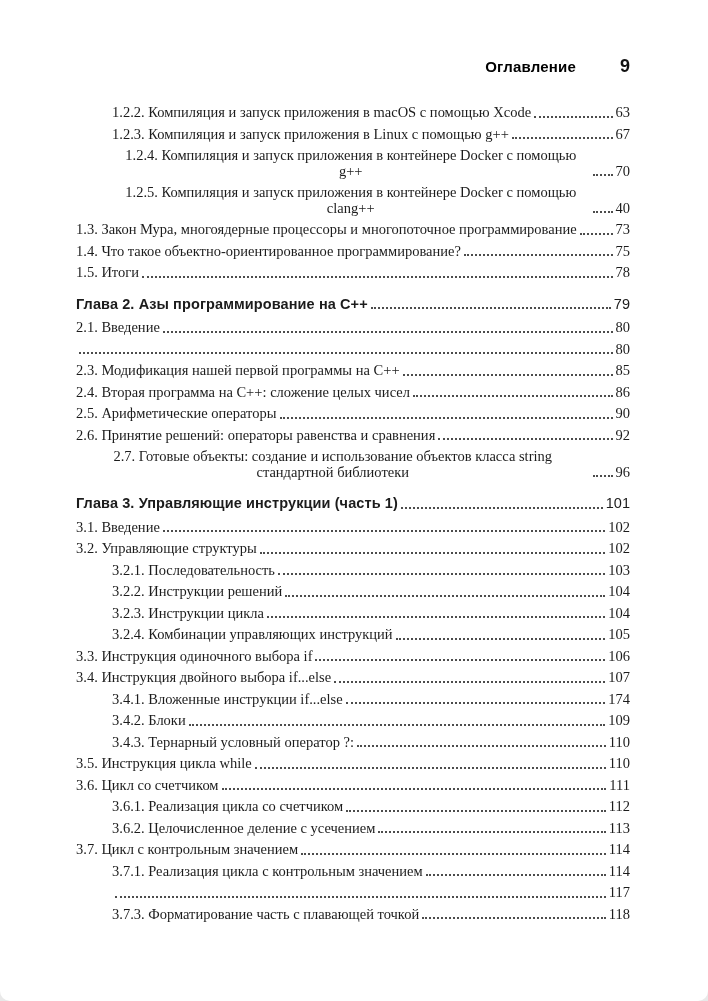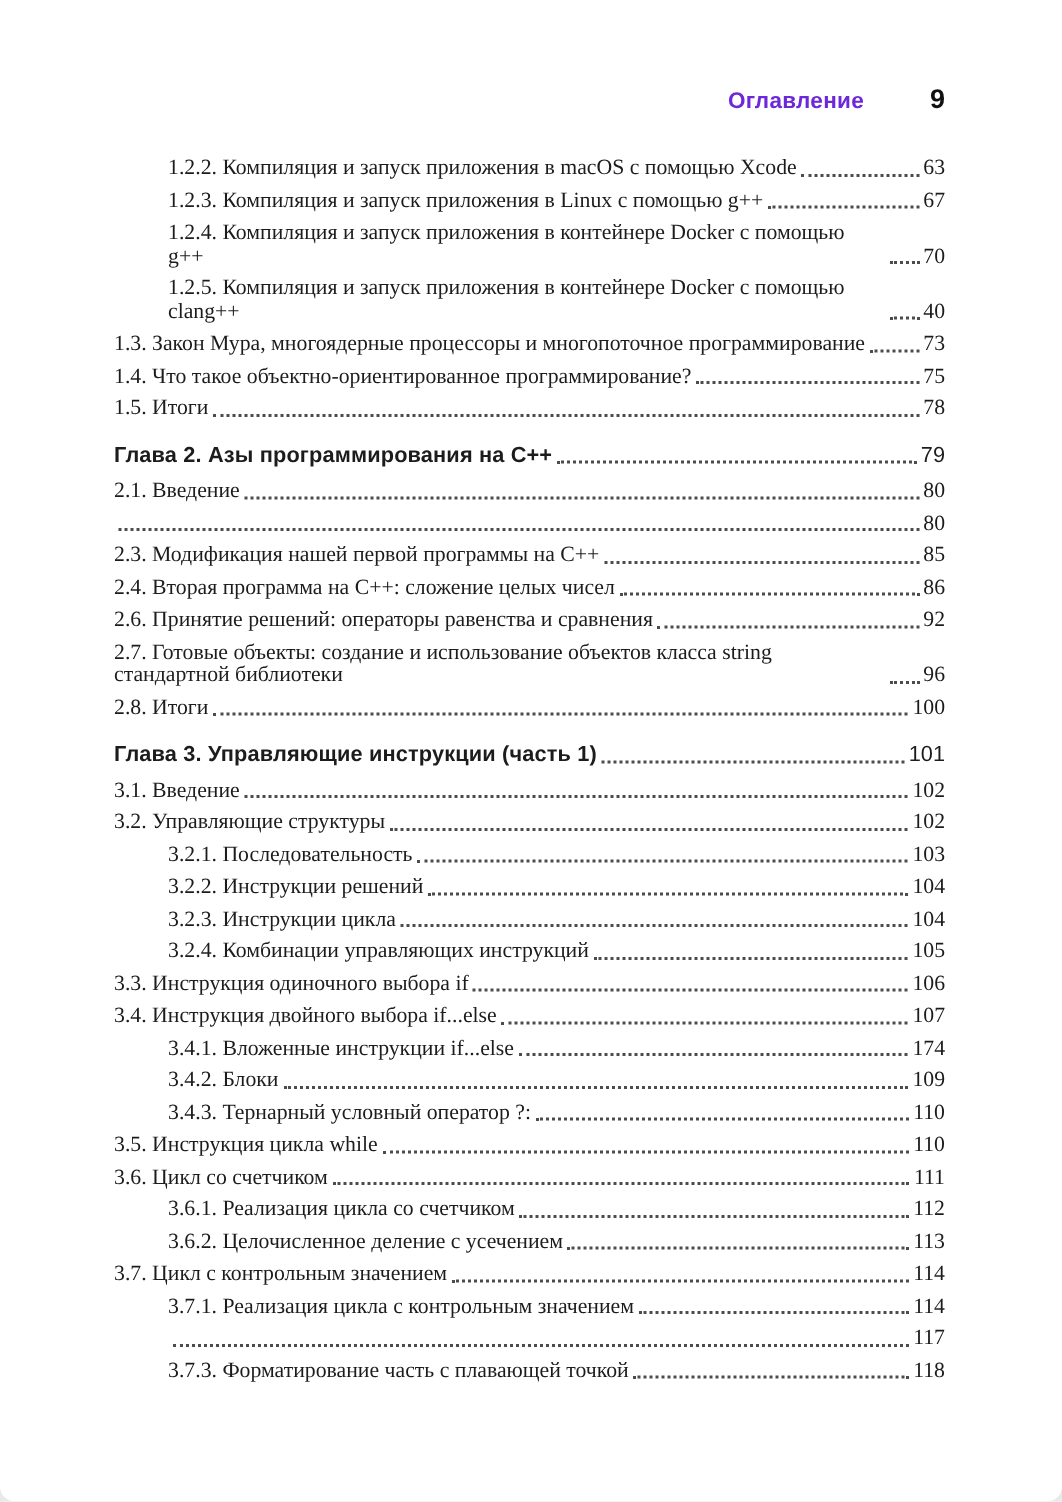--- a/index.html
+++ b/index.html
@@ -25,21 +25,21 @@
     justify-content: flex-end;
     align-items: baseline;
     gap: 44px;
     margin-bottom: 28px;
   }
   .running-head .head-title {
     font-family: "Liberation Sans", sans-serif;
     font-weight: bold;
     font-size: 15px;
     letter-spacing: 0.2px;
-    color: #6d28d9;
+    color: #000000;
   }
   .running-head .head-page {
     font-family: "Liberation Sans", sans-serif;
     font-weight: bold;
     font-size: 18px;
     color: #111;
   }
   .toc-list {
     display: block;
   }
@@ -58,20 +58,21 @@
   }
   .toc-row.chapter .entry-text,
   .toc-row.chapter .chapter-prefix {
     font-weight: bold;
     font-size: 14.5px;
     letter-spacing: 0.1px;
   }
   .chapter-prefix { white-space: pre; }
   .entry-text {
     flex: 0 1 auto;
+    text-align: center;
   }
   .leader {
     flex: 1 1 auto;
     min-width: 20px;
     border-bottom: 2px dotted #4c4c4c;
     margin: 0 3px 3px 3px;
     height: 1px;
   }
   .entry-page {
     flex: 0 0 auto;
@@ -126,21 +127,21 @@
       <span class="entry-page">75</span>
     </div>
       <div class="toc-row">
 
       <span class="entry-text">1.5. Итоги</span>
       <span class="leader"></span>
       <span class="entry-page">78</span>
     </div>
       <div class="toc-row chapter">
       <span class="chapter-prefix">Глава 2. </span>
-      <span class="entry-text">Азы программирования на C++</span>
+      <span class="entry-text">Азы программирование на C++</span>
       <span class="leader"></span>
       <span class="entry-page">79</span>
     </div>
       <div class="toc-row">
 
       <span class="entry-text">2.1. Введение</span>
       <span class="leader"></span>
       <span class="entry-page">80</span>
     </div>
       <div class="toc-row">
@@ -155,35 +156,35 @@
       <span class="entry-page">85</span>
     </div>
       <div class="toc-row">
 
       <span class="entry-text">2.4. Вторая программа на C++: сложение целых чисел</span>
       <span class="leader"></span>
       <span class="entry-page">86</span>
     </div>
       <div class="toc-row">
 
+      <span class="entry-text">2.5. Арифметические операторы</span>
+      <span class="leader"></span>
+      <span class="entry-page">90</span>
+    </div>
+      <div class="toc-row">
+
       <span class="entry-text">2.6. Принятие решений: операторы равенства и сравнения</span>
       <span class="leader"></span>
       <span class="entry-page">92</span>
     </div>
       <div class="toc-row">
 
       <span class="entry-text">2.7. Готовые объекты: создание и использование объектов класса string стандартной библиотеки</span>
       <span class="leader"></span>
       <span class="entry-page">96</span>
-    </div>
-      <div class="toc-row">
-
-      <span class="entry-text">2.8. Итоги</span>
-      <span class="leader"></span>
-      <span class="entry-page">100</span>
     </div>
       <div class="toc-row chapter">
       <span class="chapter-prefix">Глава 3. </span>
       <span class="entry-text">Управляющие инструкции (часть 1)</span>
       <span class="leader"></span>
       <span class="entry-page">101</span>
     </div>
       <div class="toc-row">
 
       <span class="entry-text">3.1. Введение</span>

